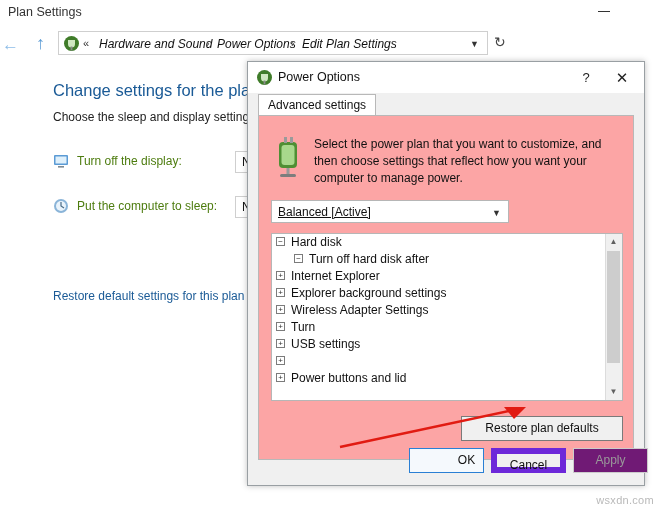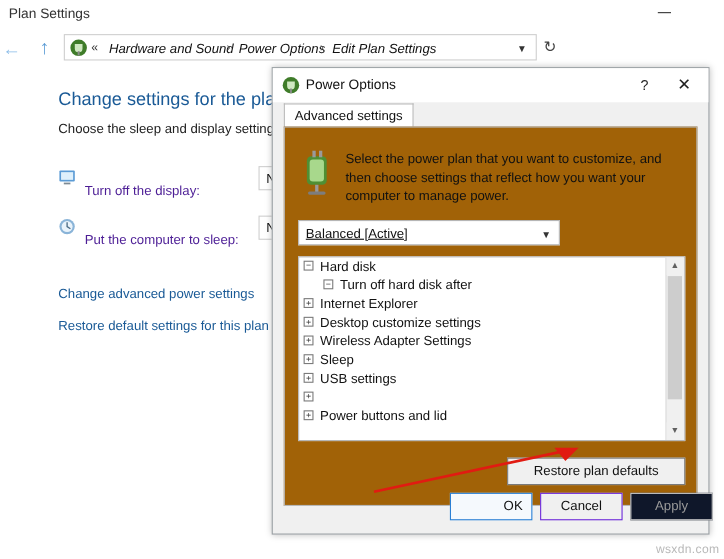--- a/index.html
+++ b/index.html
@@ -150,23 +150,22 @@
   #row2 { top: 140px; }
   .setting-icon {
     position: absolute;
     left: 0; top: 0;
     width: 16px; height: 16px;
   }
   .setting-label {
     position: absolute;
     left: 24px; top: 1px;
     font-size: 12px;
-    color: #4c1d95;
+    color: #4d7c0f;
     white-space: nowrap;
-    margin-top: 12px;
   }
   .setting-combo {
     position: absolute;
     left: 182px; top: -2px;
     width: 120px; height: 22px;
     border: 1px solid #cfcfcf;
     background: #fff;
     box-sizing: border-box;
   }
   .setting-combo span {
@@ -246,21 +245,21 @@
     border: 1px solid #b8b8b8;
     border-bottom: none;
     font-size: 12px;
     color: #111;
     box-sizing: border-box;
   }
   #tabpanel {
     position: absolute;
     left: 10px; top: 53px;
     width: 376px; height: 345px;
-    background: #a16207;
+    background: #fca5a5;
     border: 1px solid #b8b8b8;
     box-sizing: border-box;
   }
 
   
   #plan-icon {
     position: absolute;
     left: 12px; top: 20px;
     width: 34px; height: 42px;
   }
@@ -404,35 +403,35 @@
 
   
   .dlg-btn {
     position: absolute;
     width: 75px; height: 25px;
     box-sizing: border-box;
     font-size: 12px;
     text-align: center;
     line-height: 23px;
     background: #f0f0f0;
-    border: 1px solid #6d28d9;
+    border: 6px solid #6d28d9;
     color: #111;
   }
   #btn-ok {
     left: 161px; top: 386px;
     border: 1px solid #2a7fd4;
     background: #f5f9fd;
     padding-left: 40px;
   }
   #btn-cancel { left: 243px; top: 386px; }
   #btn-apply {
     left: 325px; top: 386px;
     color: #9a9a9a;
     border: 1px solid #cccccc;
-    background: #0f172a;
+    background: #701a75;
   }
 
   
   #red-arrow {
     position: absolute;
     left: 330px; top: 403px;
     width: 220px; height: 50px;
     pointer-events: none;
   }
 
@@ -499,21 +498,20 @@
         <circle cx="8" cy="8" r="7" fill="#8ab4d8"></circle>
         <circle cx="8" cy="8" r="5" fill="#e9f3fb"></circle>
         <path d="M8 4v4l3 2" stroke="#4a6b85" stroke-width="1.2" fill="none"></path>
       </svg>
       <div class="setting-label">Put the computer to sleep:</div>
       <div class="setting-combo">
         <span>N</span>
       </div>
     </div>
 
-    <div class="link" id="link-adv">Change advanced power settings</div>
     <div class="link" id="link-restore">Restore default settings for this plan</div>
   </div>
 </div>
 
 <div id="dialog">
 
   <div id="dlg-titlebar">
     <svg id="dlg-icon" viewBox="0 0 17 17">
       <circle cx="8.5" cy="8.5" r="7.5" fill="#3f7c29"></circle>
       <path d="M5 5h7v4a3.5 3.5 0 0 1-7 0z" fill="#cfe8c0"></path>
@@ -555,29 +553,29 @@
           <div class="tree-row lvl1">
             <div class="expander">−</div>
             <div class="tree-label">Turn off hard disk after</div>
           </div>
           <div class="tree-row lvl0">
             <div class="expander">+</div>
             <div class="tree-label">Internet Explorer</div>
           </div>
           <div class="tree-row lvl0">
             <div class="expander">+</div>
-            <div class="tree-label">Desktop customize settings</div>
+            <div class="tree-label">Explorer background settings</div>
           </div>
           <div class="tree-row lvl0">
             <div class="expander">+</div>
             <div class="tree-label">Wireless Adapter Settings</div>
           </div>
           <div class="tree-row lvl0">
             <div class="expander">+</div>
-            <div class="tree-label">Sleep</div>
+            <div class="tree-label">Turn</div>
           </div>
           <div class="tree-row lvl0">
             <div class="expander">+</div>
             <div class="tree-label">USB settings</div>
           </div>
           <div class="tree-row lvl0">
             <div class="expander">+</div>
           </div>
           <div class="tree-row lvl0">
             <div class="expander">+</div>

